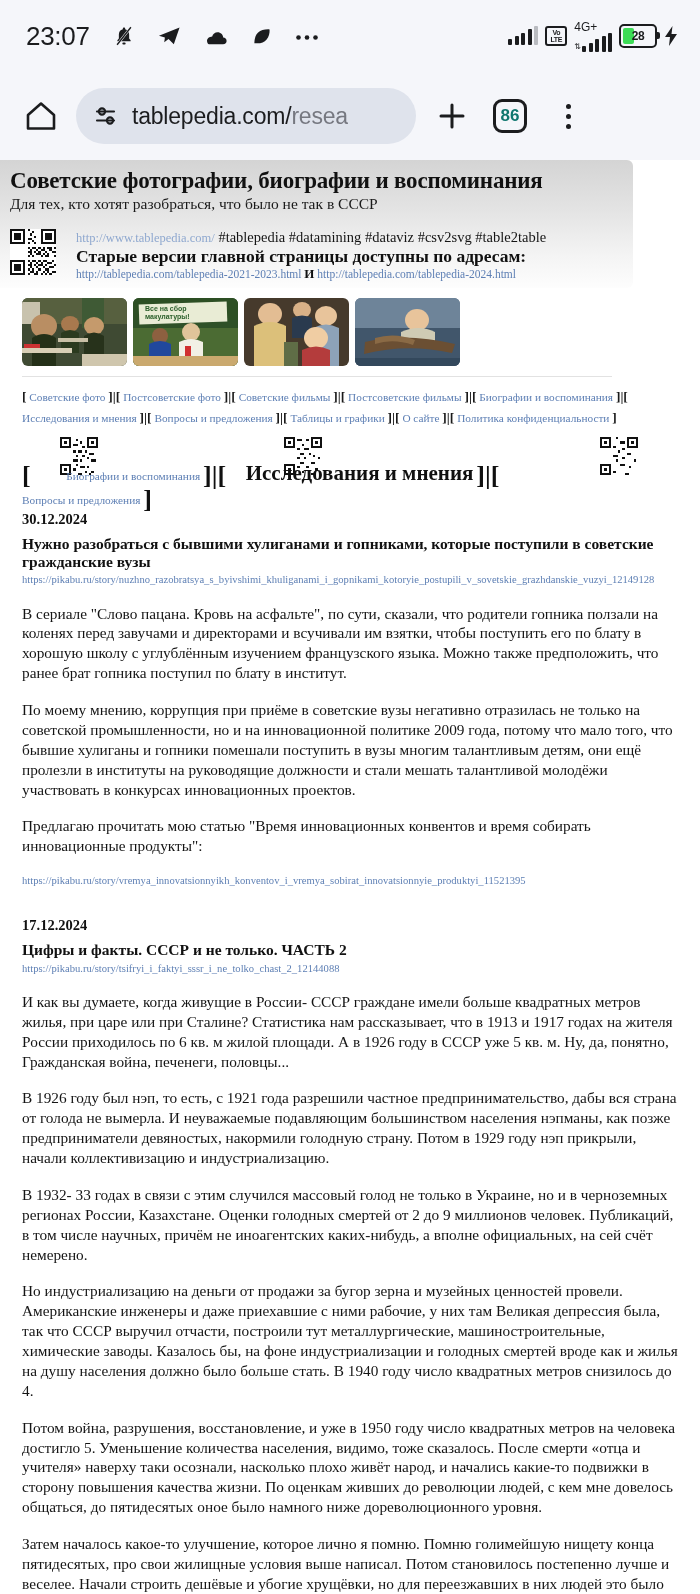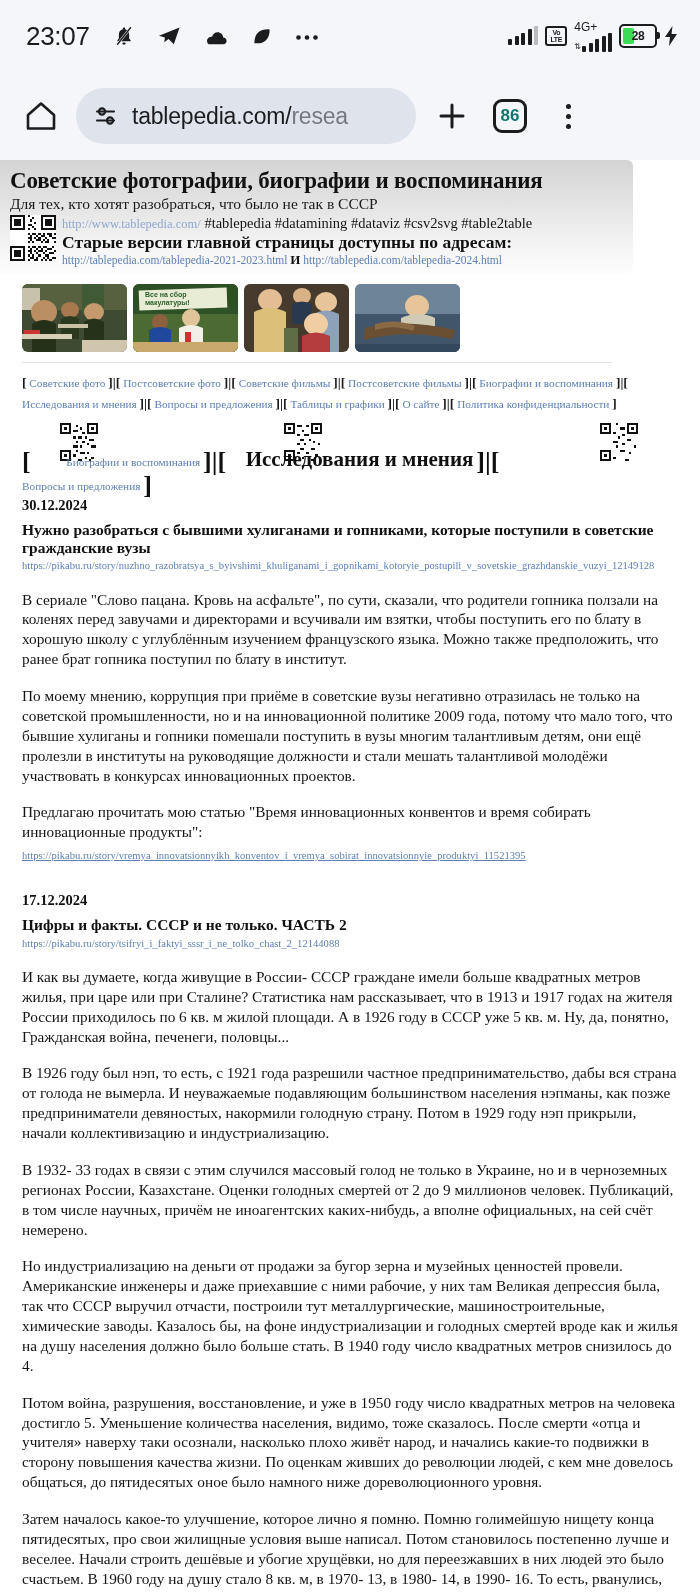--- a/index.html
+++ b/index.html
@@ -150,22 +150,22 @@
   .hero .subtitle {
     font-family: "Liberation Serif", serif;
     font-size: 15.5px;
     color: #1a1a1a;
     line-height: 1.2;
     margin-top: 1px;
   }
   .hero-row {
     display: flex;
     align-items: flex-start;
-    gap: 6px;
-    margin-top: 2px;
+    gap: 20px;
+    margin-top: 16px;
   }
   .qr { flex: 0 0 auto; }
   .hero-lines { flex: 1 1 auto; min-width: 0; }
   .hero-line1 {
     font-family: "Liberation Serif", serif;
     font-size: 14.5px;
     line-height: 1.15;
     color: #141414;
     white-space: nowrap;
   }
@@ -724,21 +724,21 @@
 
   <div class="article">
 
     <div class="post-date">30.12.2024</div>
     <div class="post-title">Нужно разобраться с бывшими хулиганами и гопниками, которые поступили в советские гражданские вузы</div>
     <div class="post-url">https://pikabu.ru/story/nuzhno_razobratsya_s_byivshimi_khuliganami_i_gopnikami_kotoryie_postupili_v_sovetskie_grazhdanskie_vuzyi_12149128</div>
 
     <p class="body">В сериале "Слово пацана. Кровь на асфальте", по сути, сказали, что родители гопника ползали на коленях перед завучами и директорами и всучивали им взятки, чтобы поступить его по блату в хорошую школу с углублённым изучением французского языка. Можно также предположить, что ранее брат гопника поступил по блату в институт.</p>
     <p class="body">По моему мнению, коррупция при приёме в советские вузы негативно отразилась не только на советской промышленности, но и на инновационной политике 2009 года, потому что мало того, что бывшие хулиганы и гопники помешали поступить в вузы многим талантливым детям, они ещё пролезли в институты на руководящие должности и стали мешать талантливой молодёжи участвовать в конкурсах инновационных проектов.</p>
     <p class="body">Предлагаю прочитать мою статью "Время инновационных конвентов и время собирать инновационные продукты":</p>
-    <div class="post-url" style="margin-top:7px;text-decoration:underline;">https://pikabu.ru/story/vremya_innovatsionnyikh_konventov_i_vremya_sobirat_innovatsionnyie_produktyi_11521395</div>
+    <div class="post-url" style="margin-top:18px;">https://pikabu.ru/story/vremya_innovatsionnyikh_konventov_i_vremya_sobirat_innovatsionnyie_produktyi_11521395</div>
 
     <div class="post-date" style="margin-top:30px;">17.12.2024</div>
     <div class="post-title">Цифры и факты. СССР и не только. ЧАСТЬ 2</div>
     <div class="post-url">https://pikabu.ru/story/tsifryi_i_faktyi_sssr_i_ne_tolko_chast_2_12144088</div>
 
     <p class="body">И как вы думаете, когда живущие в России- СССР граждане имели больше квадратных метров жилья, при царе или при Сталине? Статистика нам рассказывает, что в 1913 и 1917 годах на жителя России приходилось по 6 кв. м жилой площади. А в 1926 году в СССР уже 5 кв. м. Ну, да, понятно, Гражданская война, печенеги, половцы...</p>
     <p class="body">В 1926 году был нэп, то есть, с 1921 года разрешили частное предпринимательство, дабы вся страна от голода не вымерла. И неуважаемые подавляющим большинством населения нэпманы, как позже предприниматели девяностых, накормили голодную страну. Потом в 1929 году нэп прикрыли, начали коллективизацию и индустриализацию.</p>
     <p class="body">В 1932- 33 годах в связи с этим случился массовый голод не только в Украине, но и в черноземных регионах России, Казахстане. Оценки голодных смертей от 2 до 9 миллионов человек. Публикаций, в том числе научных, причём не иноагентских каких-нибудь, а вполне официальных, на сей счёт немерено.</p>
     <p class="body">Но индустриализацию на деньги от продажи за бугор зерна и музейных ценностей провели. Американские инженеры и даже приехавшие с ними рабочие, у них там Великая депрессия была, так что СССР выручил отчасти, построили тут металлургические, машиностроительные, химические заводы. Казалось бы, на фоне индустриализации и голодных смертей вроде как и жилья на душу населения должно было больше стать. В 1940 году число квадратных метров снизилось до 4.</p>
     <p class="body">Потом война, разрушения, восстановление, и уже в 1950 году число квадратных метров на человека достигло 5. Уменьшение количества населения, видимо, тоже сказалось. После смерти «отца и учителя» наверху таки осознали, насколько плохо живёт народ, и начались какие-то подвижки в сторону повышения качества жизни. По оценкам живших до революции людей, с кем мне довелось общаться, до пятидесятых оное было намного ниже дореволюционного уровня.</p>

